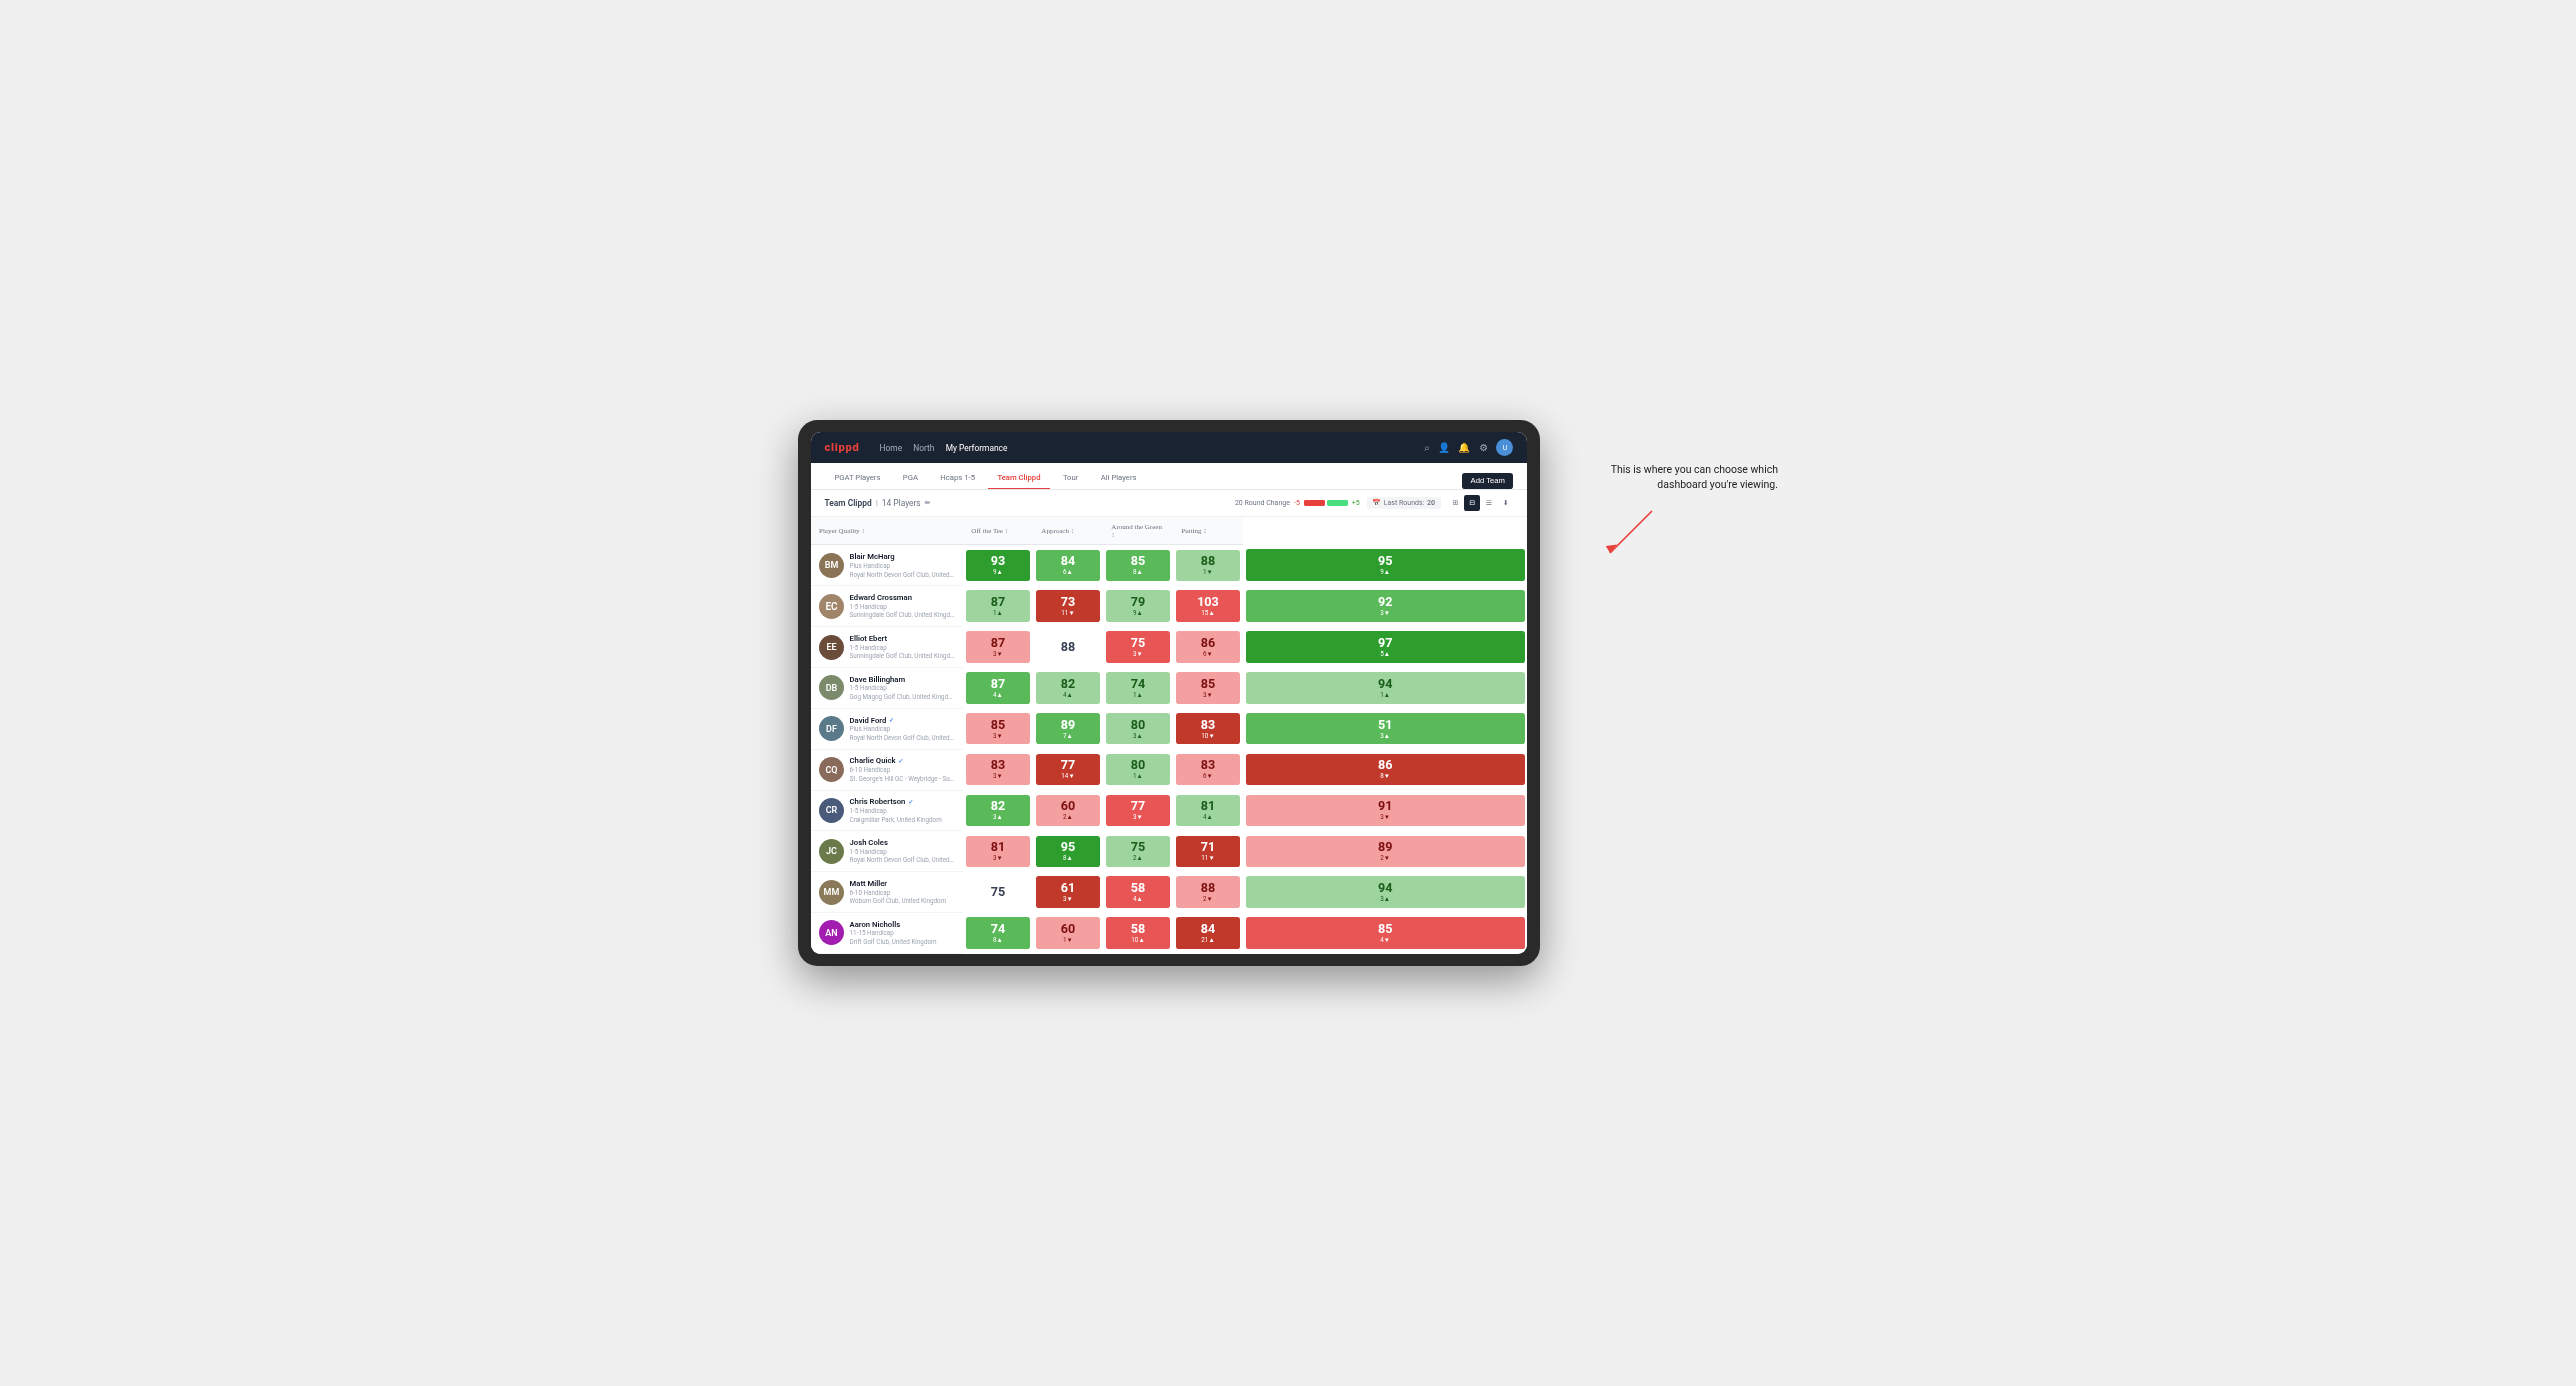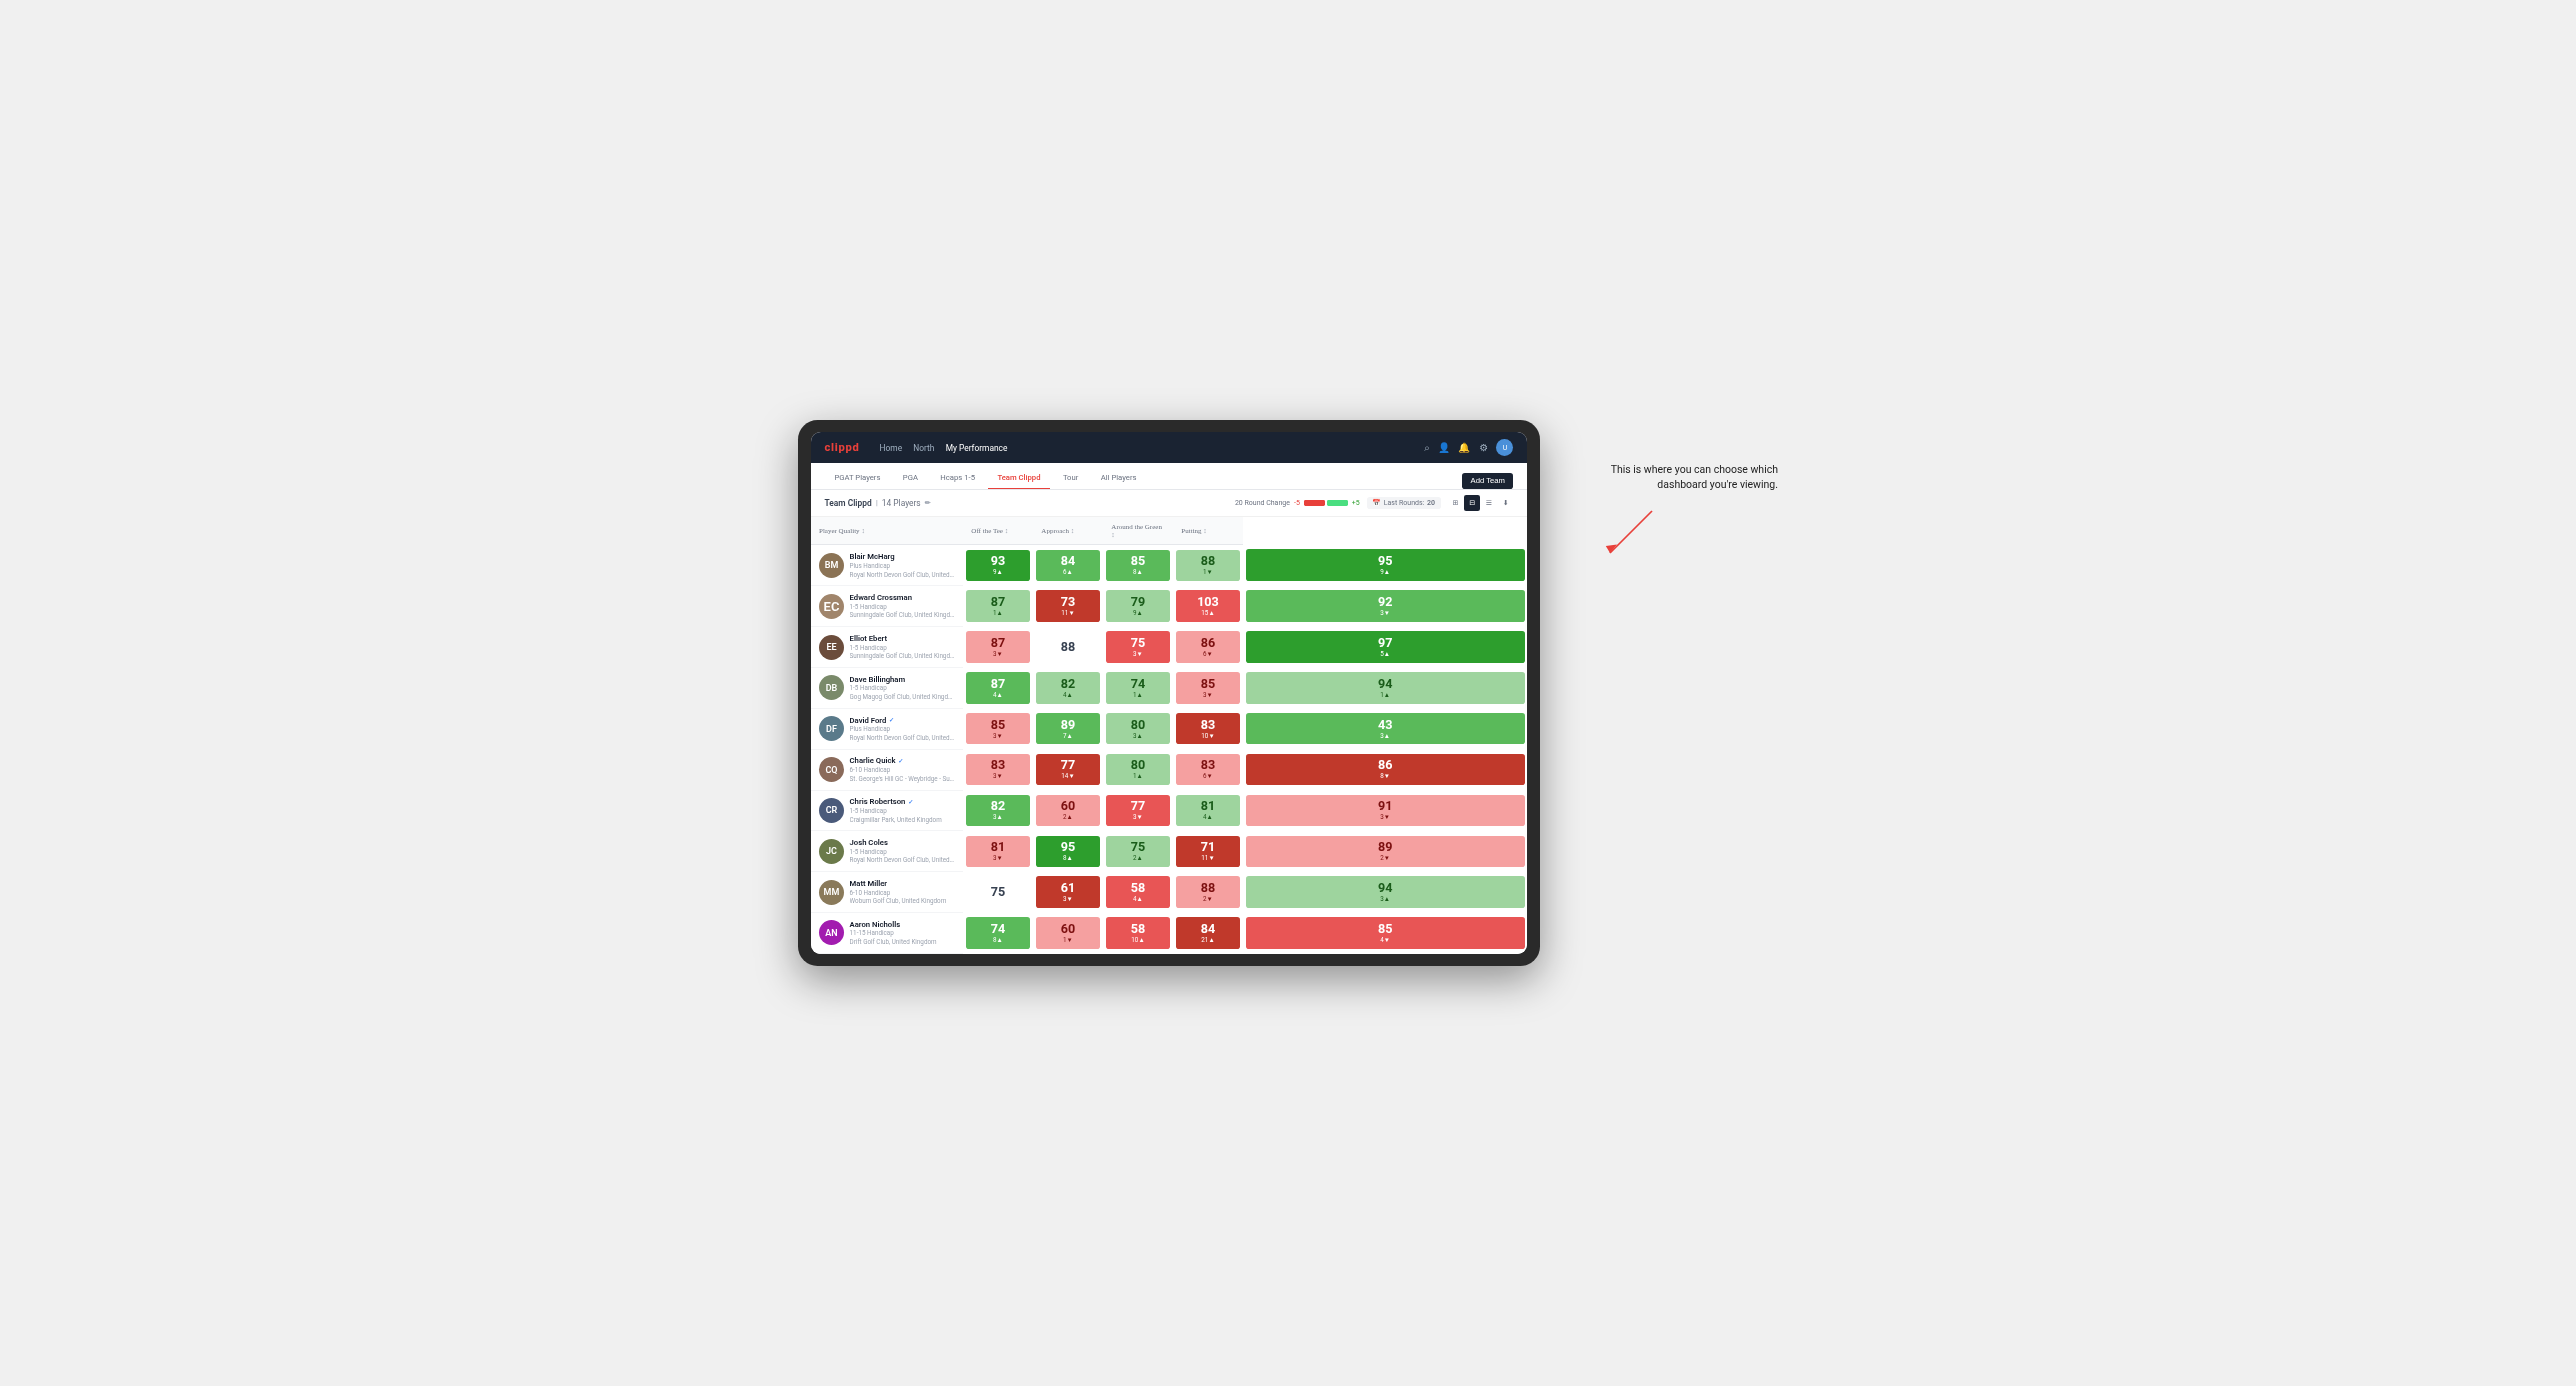--- a/index.html
+++ b/index.html
@@ -516,21 +516,21 @@
                 <td class="score-cell">
       <div class="score-box" style="background:#2d9e2d; color:white;">
         <div class="score-main">95</div>
         <div class="score-change">9▲</div>
       </div>
     </td>
               </tr>
               <tr style="cursor: pointer;">
                 <td class="player-cell">
     <div class="player-info">
-      <div class="player-avatar" style="background:#a0856b; color:white; font-size:13px; font-weight:600;">
+      <div class="player-avatar" style="background:#a0856b; color:white; font-size:10px; font-weight:600;">
         EC
       </div>
       <div class="player-details">
         <div class="player-name">
           Edward Crossman
         </div>
         <div class="player-handicap">1-5 Handicap</div>
         <div class="player-club">Sunningdale Golf Club, United Kingdom</div>
       </div>
     </div>
@@ -692,21 +692,21 @@
       </div>
     </td>
                 <td class="score-cell">
       <div class="score-box" style="background:#c0392b; color:white;">
         <div class="score-main">83</div>
         <div class="score-change">10▼</div>
       </div>
     </td>
                 <td class="score-cell">
       <div class="score-box" style="background:#5aba5a; color:white;">
-        <div class="score-main">43</div>
+        <div class="score-main">51</div>
         <div class="score-change">3▲</div>
       </div>
     </td>
               </tr>
               <tr style="cursor: pointer;">
                 <td class="player-cell">
     <div class="player-info">
       <div class="player-avatar" style="background:#8a6a5a; color:white; font-size:9px; font-weight:600;">
         CQ
       </div>

